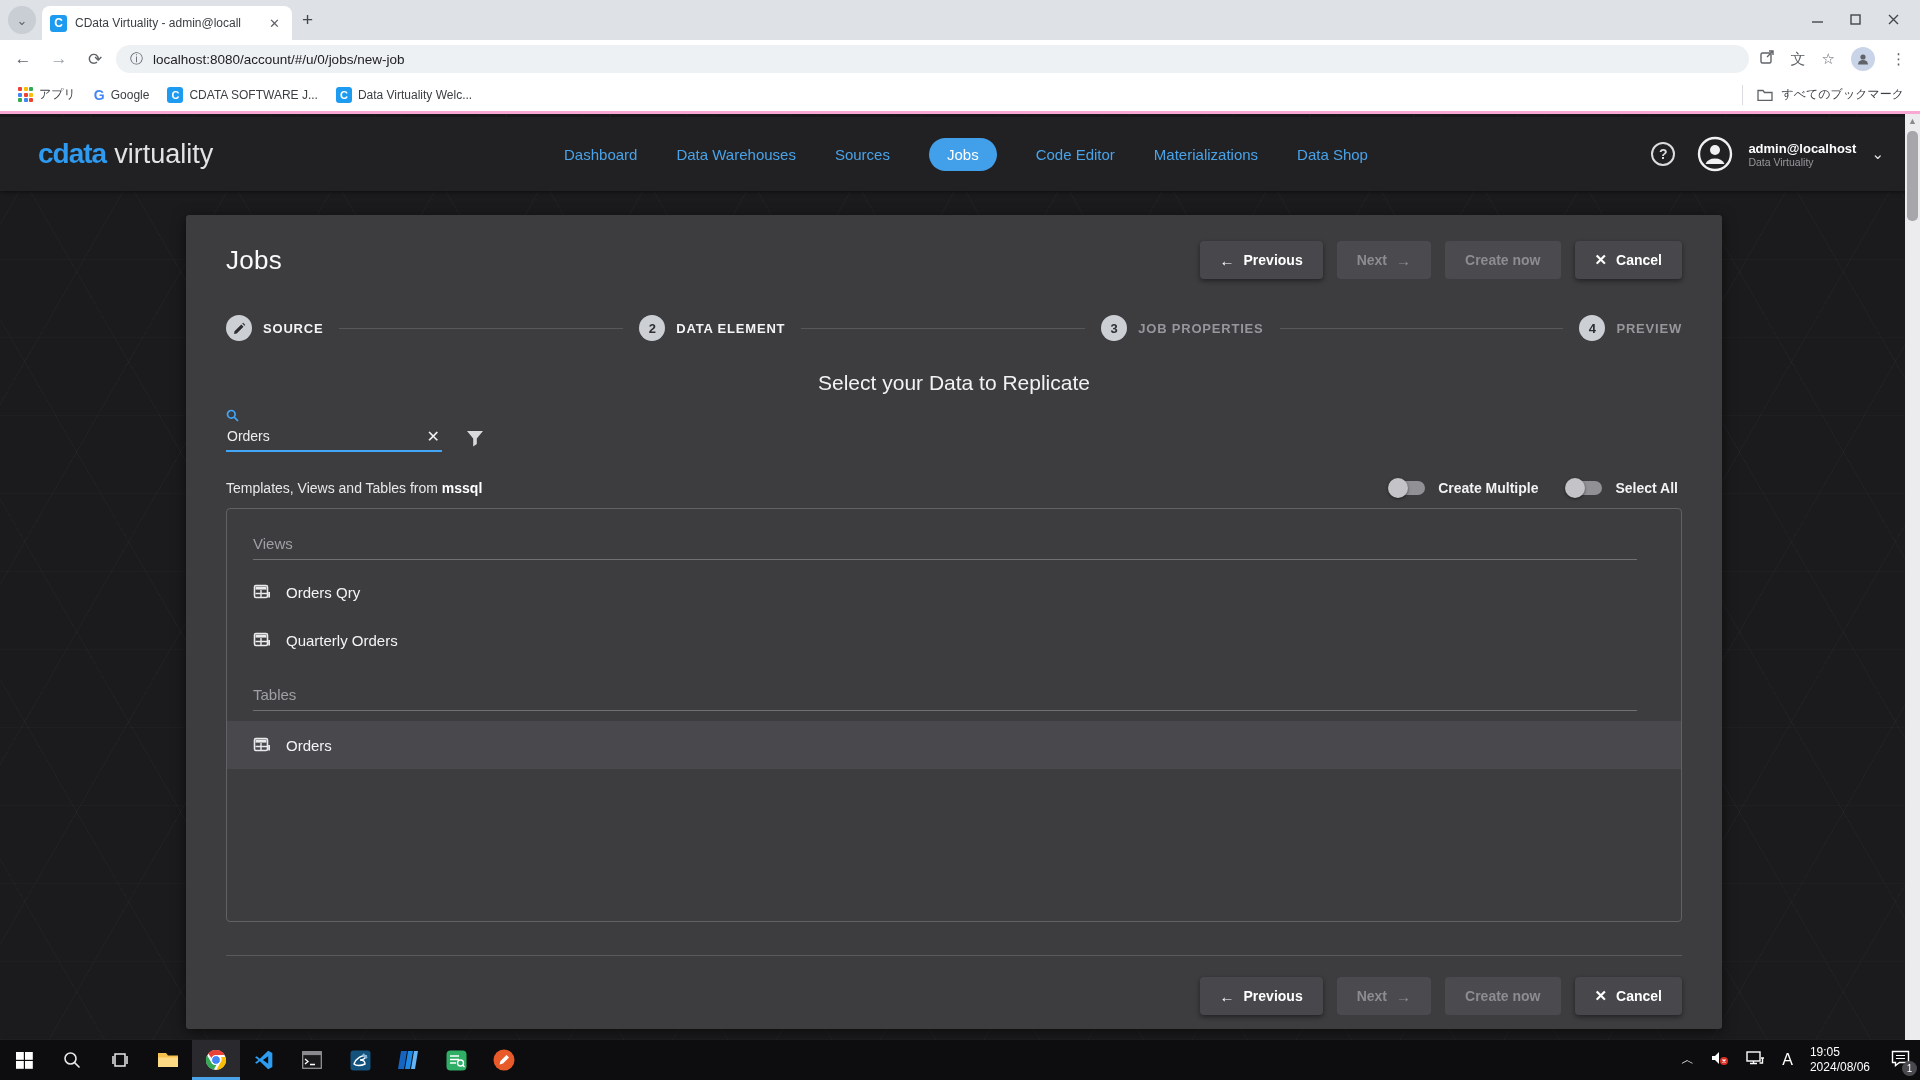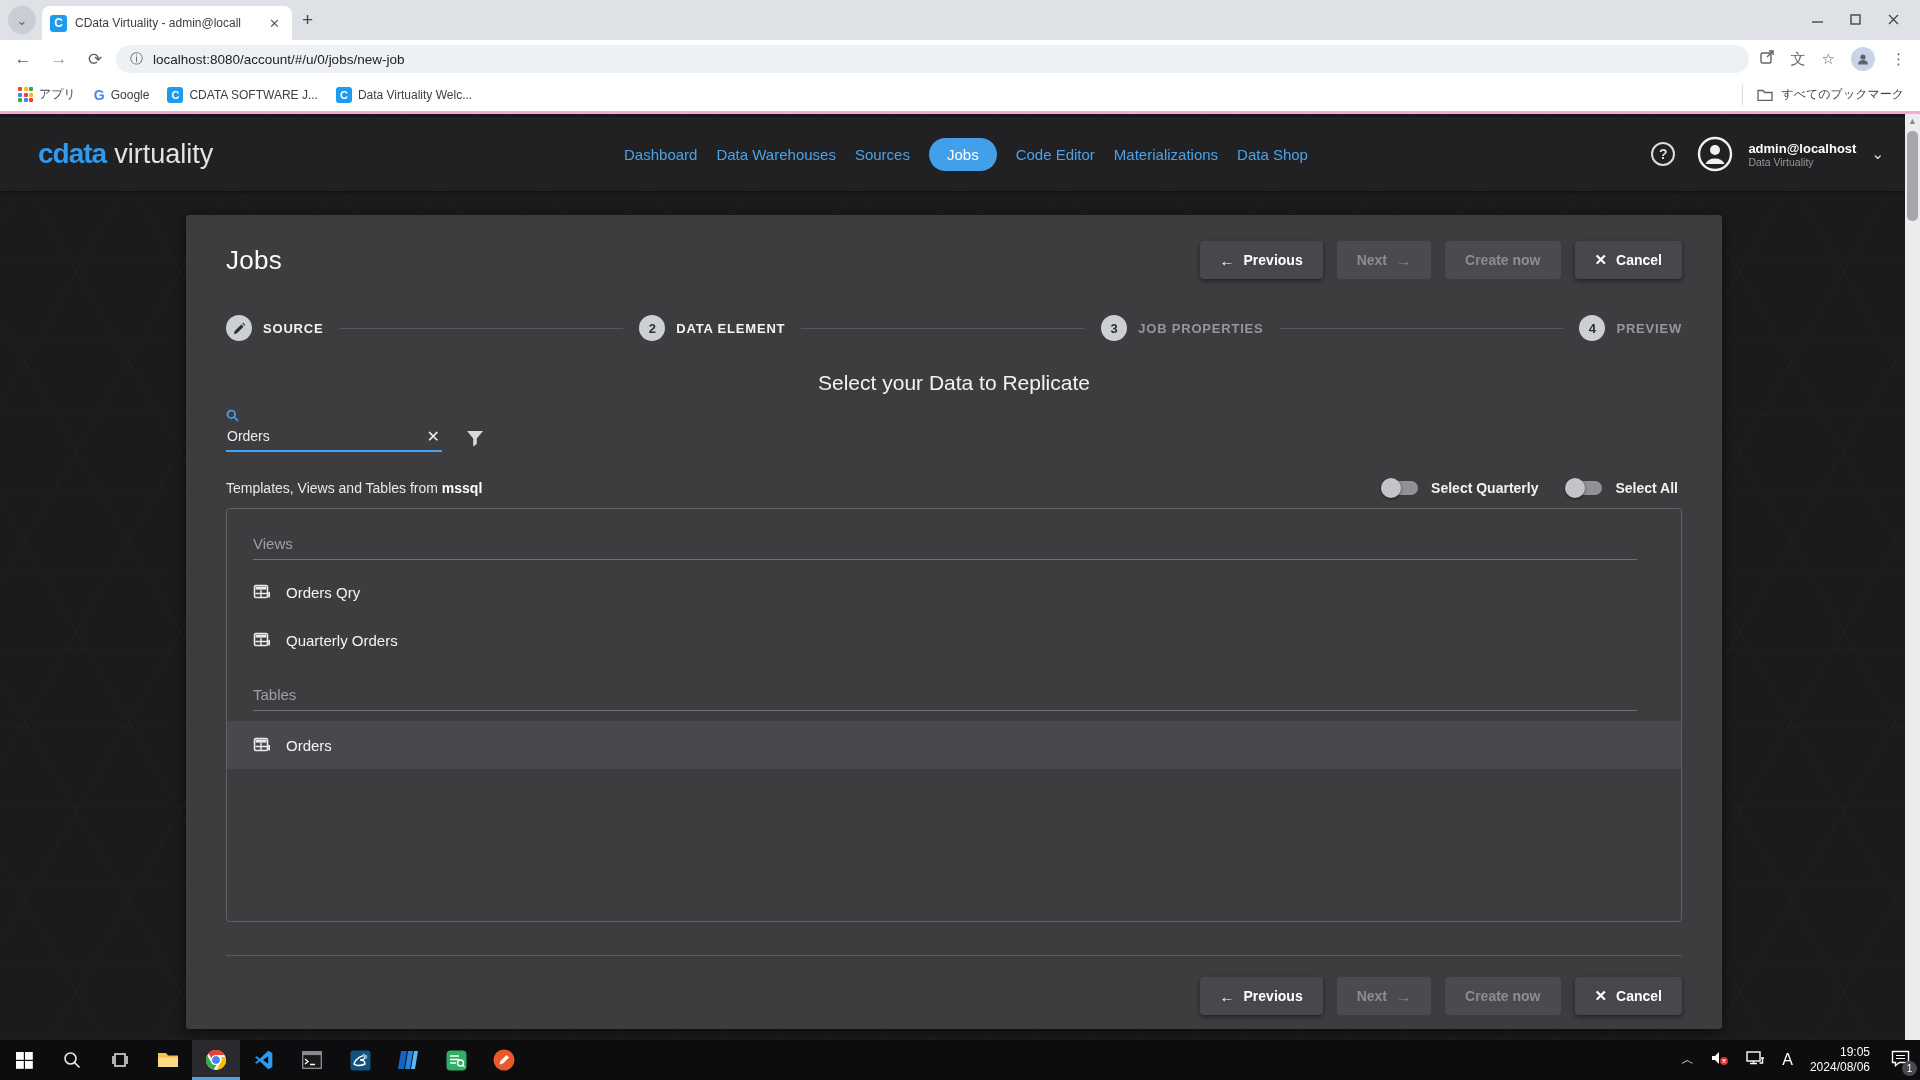--- a/index.html
+++ b/index.html
@@ -58,21 +58,21 @@
          background:
            repeating-linear-gradient(60deg,  rgba(255,255,255,0.022) 0 1px, transparent 1px 90px),
            repeating-linear-gradient(-60deg, rgba(255,255,255,0.022) 0 1px, transparent 1px 90px),
            repeating-linear-gradient(0deg,   rgba(255,255,255,0.016) 0 1px, transparent 1px 78px),
            #1b1b1d; }
   .appbar { position:absolute; left:0; top:3px; width:1920px; height:74px; background:#212124;
             display:flex; align-items:center; box-shadow:0 1px 4px rgba(0,0,0,.5);padding-left:20px; }
   .logo { margin-left:18px; display:flex; align-items:baseline; gap:8px; width:300px; }
   .logo-a { color:#2e9af0; font-size:28px; font-weight:bold; letter-spacing:-1px; }
   .logo-b { color:#e3e3e5; font-size:27px; font-weight:400; letter-spacing:0; }
-  .mainnav { display:flex; align-items:center; gap:19px; margin:16px auto; }
+  .mainnav { display:flex; align-items:center; gap:39px; margin:16px auto; }
   .navlink { color:#4aa3e8; font-size:15px; text-decoration:none; }
   .navlink.active { background:#42a0ea; color:#fff; padding:8px 18px; border-radius:18px; }
   .appbar-right { display:flex; align-items:center; gap:22px; margin-right:36px; width:290px;
                   justify-content:flex-end; }
   .help-circle { width:24px; height:24px; border-radius:50%; border:2px solid #dcdcde;
                  color:#dcdcde; font-size:14px; font-weight:bold; display:flex;
                  align-items:center; justify-content:center; }
   .user-chip { display:flex; align-items:center; gap:15px; }
   .avatar { width:36px; height:36px; }
   .user-name { color:#fff; font-size:13px; font-weight:bold; line-height:15px; }
@@ -142,21 +142,21 @@
   .divider { margin-top:33px; border-top:1px solid #5a5a5e; }
   .card-foot { display:flex; justify-content:flex-end; gap:14px; margin-top:21px; }
 
   
   .taskbar { position:absolute; left:0; top:1040px; width:1920px; height:40px; background:#0d0d0f;
              display:flex; align-items:stretch; }
   .tb-cell { width:48px; display:flex; align-items:center; justify-content:center; }
   .tb-cell.active { background:#2a2a2e; box-shadow:inset 0 -3px 0 #4aa3e8; }
   .tray { margin-left:auto; display:flex; align-items:center; gap:17px; padding-right:10px; }
   .tray-glyph { color:#fff; font-size:13px; }
-  .clock { color:#fff; font-size:12px; text-align:right; line-height:15px; }
+  .clock { color:#fff; font-size:12px; text-align:left; line-height:15px; }
   .notif { position:relative; margin-left:4px; }
   .notif-badge { position:absolute; right:-7px; bottom:-5px; width:15px; height:15px;
                  border-radius:50%; background:#4a4a4e; color:#fff; font-size:10px;
                  display:flex; align-items:center; justify-content:center; }
 </style>
 </head>
 <body>
 
 <div class="tabstrip">
   <div class="tab-search">⌄</div>
@@ -348,21 +348,21 @@
 
     <div class="caption-row">
       <div class="caption">
         <span>Templates, Views and Tables from </span><b>mssql</b>
       </div>
       <div class="toggles">
         <div class="toggle-item">
           <span class="switch">
               <span class="knob"></span>
             </span>
-          <span class="toggle-label">Select Quarterly</span>
+          <span class="toggle-label">Create Multiple</span>
         </div>
         <div class="toggle-item">
           <span class="switch">
               <span class="knob"></span>
             </span>
           <span class="toggle-label">Select All</span>
         </div>
       </div>
     </div>
 

